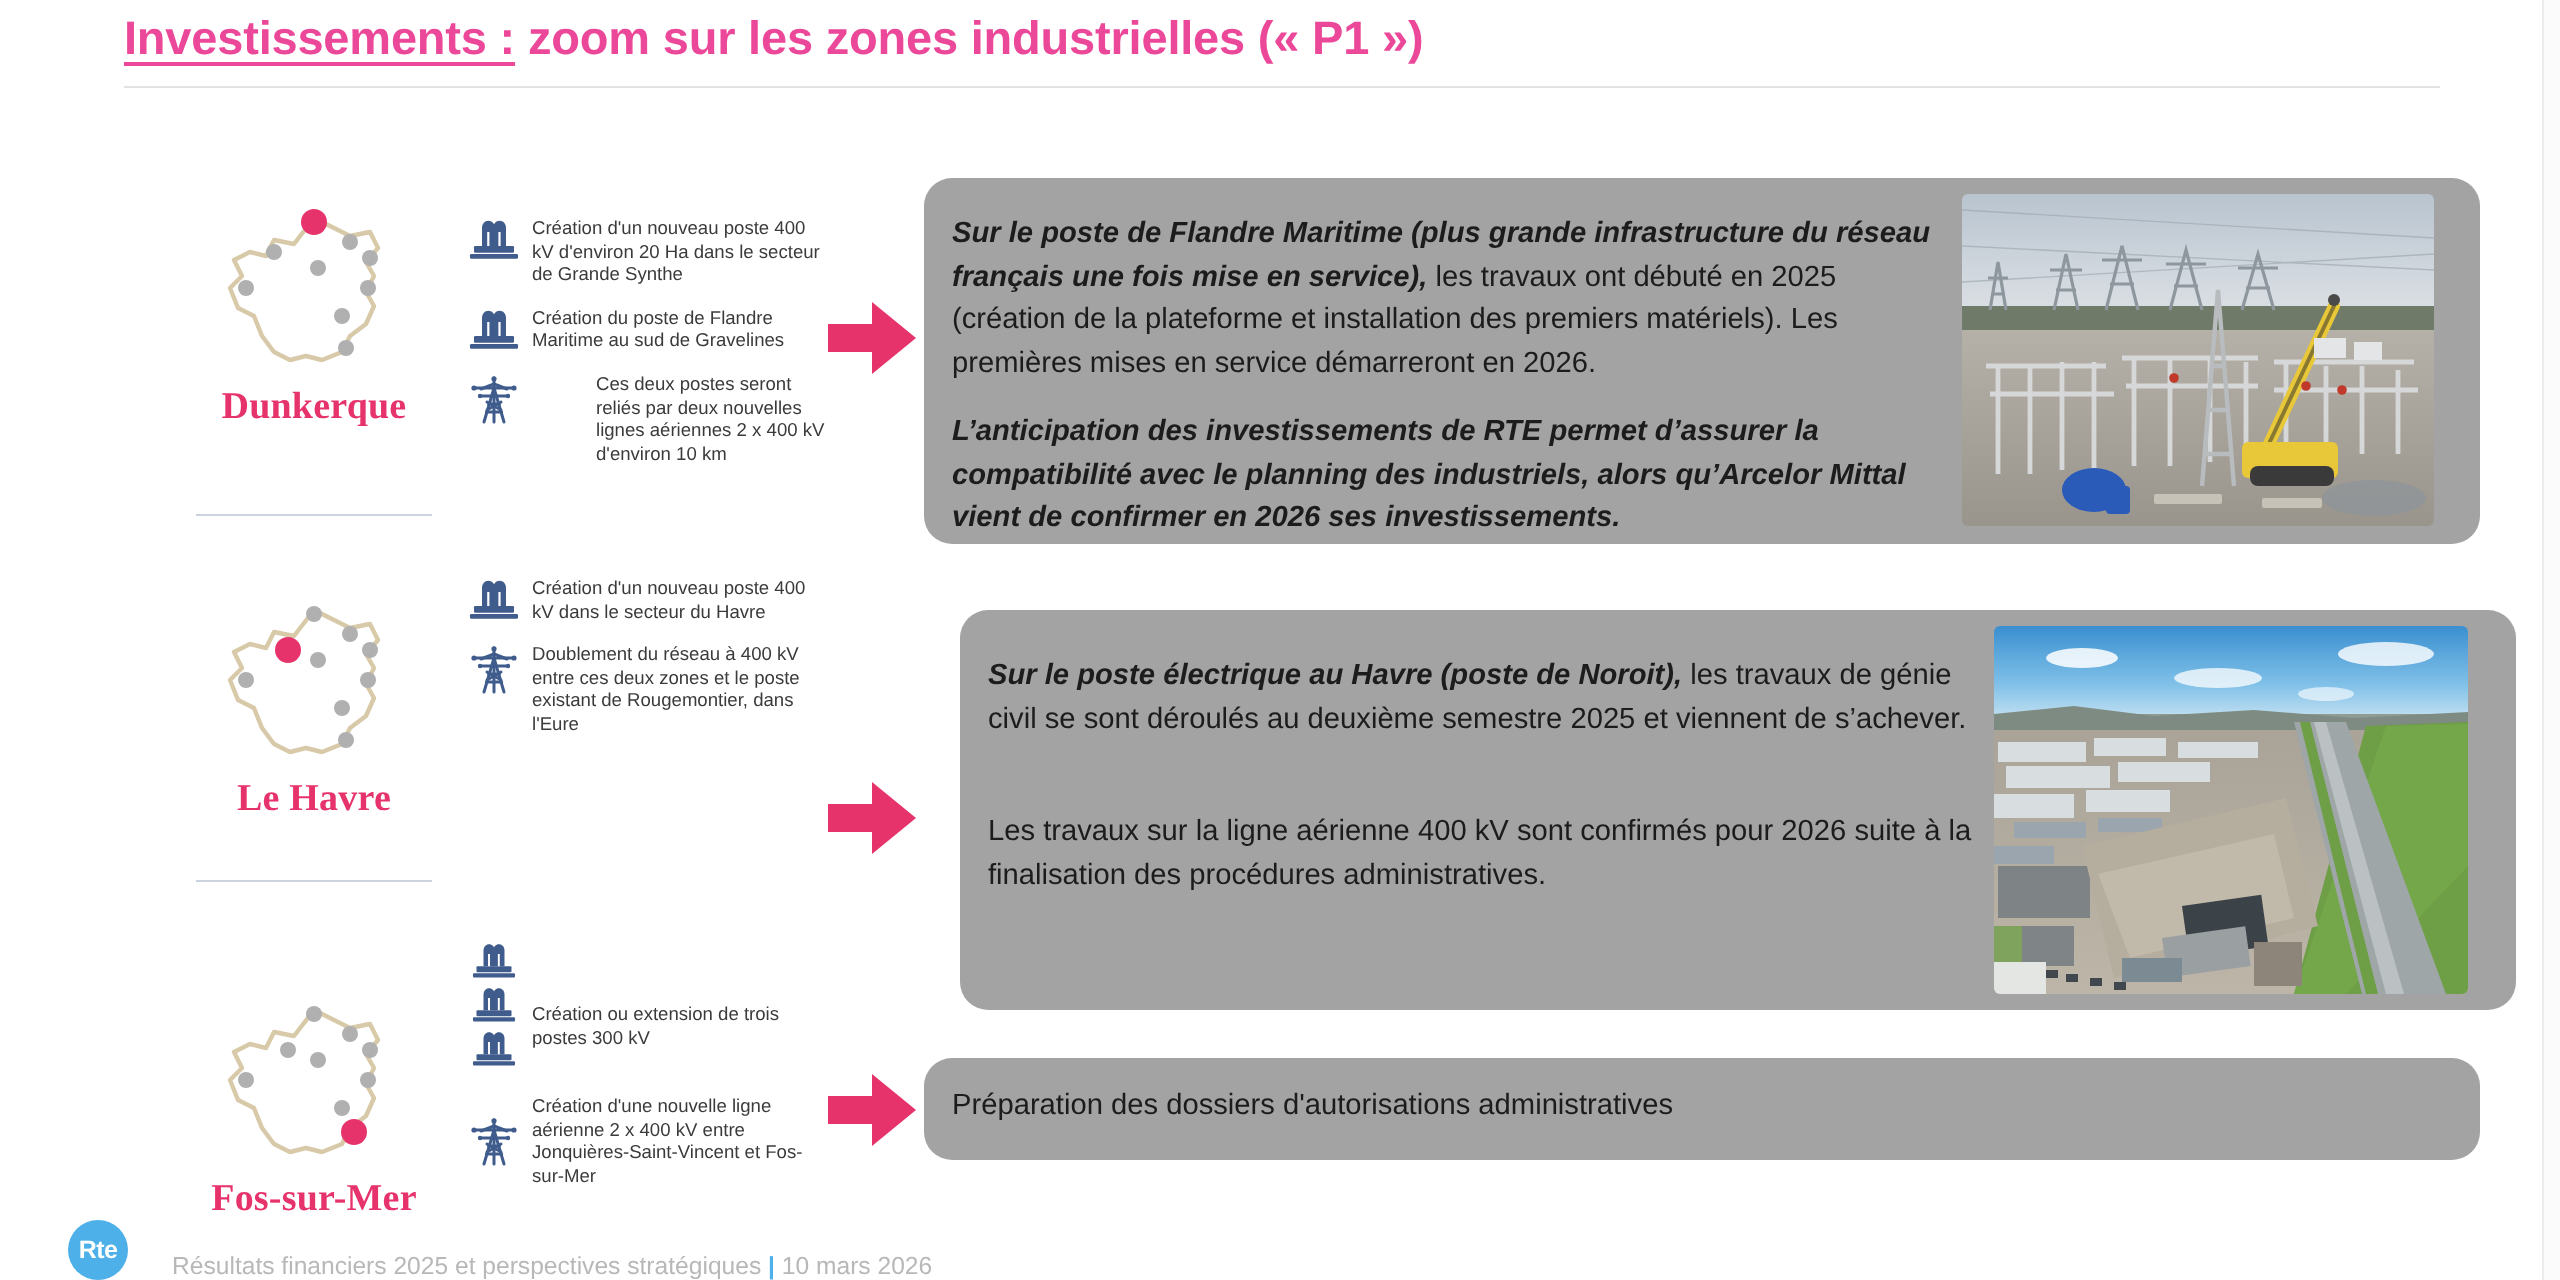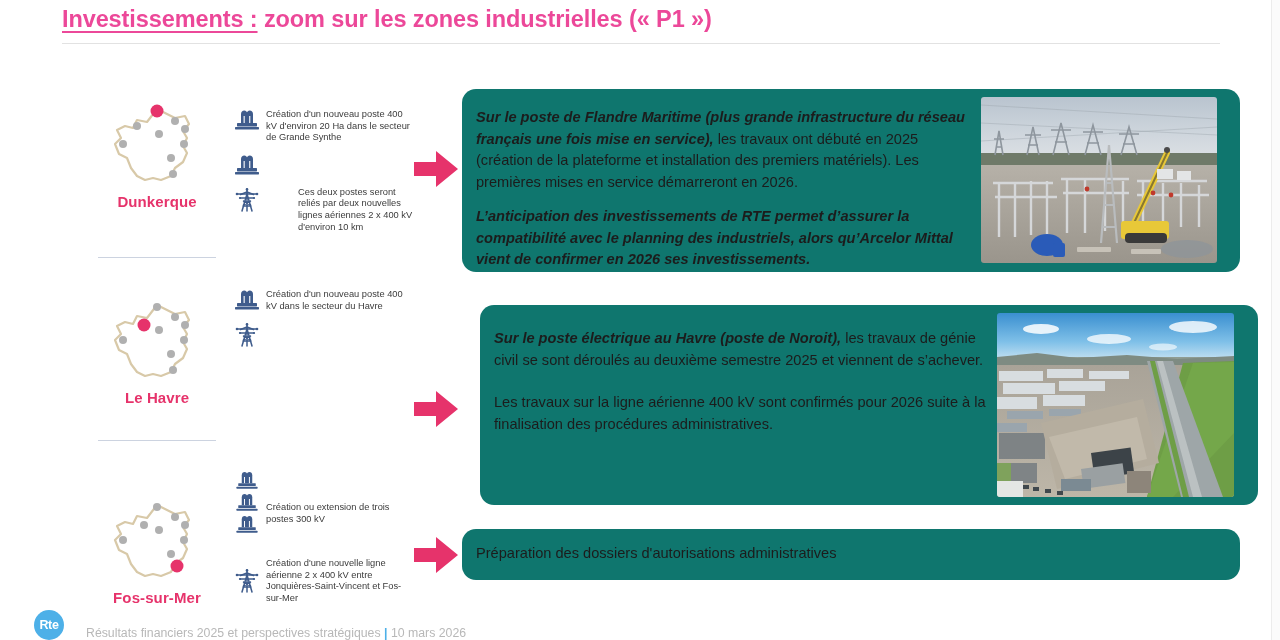--- a/index.html
+++ b/index.html
@@ -42,24 +42,25 @@
     height: 1px;
     background: #e2e2e2;
     width: 1158px;
   }
 
   
   .map-block { position: absolute; width: 150px; text-align: center; }
   .map-svg { display: block; margin: 0 auto; }
   .map-label {
     margin-top: 2px;
-    font-size: 15px;
+    font-size: 19px;
     font-weight: bold;
     color: #E6336B;
     letter-spacing: 0.1px;
+    font-family: Liberation Serif, serif;
   }
   .divider {
     position: absolute;
     height: 1px;
     background: #ccd3e0;
   }
 
   
   .bullets { position: absolute; width: 185px; }
   .bullet-row {
@@ -81,21 +82,21 @@
     padding-top: 1px;
   }
   .icon-stack { display: flex; flex-direction: column; align-items: center; gap: 1px; }
 
   
   .arrow { position: absolute; }
 
   
   .card {
     position: absolute;
-    background: #0f766e;
+    background: #a3a3a3;
     border-radius: 14px;
     box-sizing: border-box;
     overflow: hidden;
   }
   .card-body {
     position: absolute;
     left: 14px; top: 0;
     color: #1c1c1c;
   }
   .card p {
@@ -225,20 +226,21 @@
             <g fill="#3F5C8C">
               <path d="M7 6c0-2.2 1.5-3.6 3.2-3.6S13.4 3.8 13.4 6v9H7z"></path>
               <path d="M12.6 6c0-2.2 1.5-3.6 3.2-3.6S19 3.8 19 6v9h-6.4z"></path>
               <rect x="3" y="15" width="20" height="3.4" rx="0.6"></rect>
               <rect x="1" y="19" width="24" height="2.4" rx="0.6"></rect>
               <rect x="9.6" y="8" width="1.1" height="7" fill="#ffffff"></rect>
               <rect x="15.2" y="8" width="1.1" height="7" fill="#ffffff"></rect>
             </g>
           </svg>
       </div>
+      <div class="bullet-text">Création du poste de Flandre Maritime au sud de Gravelines</div>
     </div>
     <div class="bullet-row" style="margin-top:2px;gap:32px;">
       <div class="bullet-icon" style="align-items:center;">
         <svg width="28" height="28" viewBox="0 0 28 28">
             <g stroke="#3F5C8C" stroke-width="1.5" fill="none" stroke-linecap="round">
               <path d="M14 3v22"></path>
               <path d="M4 8h20"></path>
               <path d="M7 12h14"></path>
               <path d="M14 6 L7.5 8.5 M14 6 L20.5 8.5"></path>
               <path d="M9 25 L14 8 L19 25"></path>
@@ -288,20 +290,21 @@
             </g>
             <g fill="#3F5C8C">
               <circle cx="4" cy="8" r="1.3"></circle>
               <circle cx="24" cy="8" r="1.3"></circle>
               <circle cx="7" cy="12" r="1.1"></circle>
               <circle cx="21" cy="12" r="1.1"></circle>
               <circle cx="14" cy="3.4" r="1.3"></circle>
             </g>
           </svg>
       </div>
+      <div class="bullet-text">Doublement du réseau à 400 kV entre ces deux zones et le poste existant de Rougemontier, dans l'Eure</div>
     </div>
   </div>
 
   <div class="bullets" style="left:228px; top:470px;">
     <div class="bullet-row" style="align-items:center;">
       <div class="bullet-icon">
         <div class="icon-stack">
           <svg width="24" height="21" viewBox="0 0 26 24">
               <g fill="#3F5C8C">
                 <path d="M7 6c0-2.2 1.5-3.6 3.2-3.6S13.4 3.8 13.4 6v9H7z"></path>
@@ -329,21 +332,21 @@
                 <rect x="3" y="15" width="20" height="3.4" rx="0.6"></rect>
                 <rect x="1" y="19" width="24" height="2.4" rx="0.6"></rect>
                 <rect x="9.6" y="8" width="1.1" height="7" fill="#ffffff"></rect>
                 <rect x="15.2" y="8" width="1.1" height="7" fill="#ffffff"></rect>
               </g>
             </svg>
         </div>
       </div>
       <div class="bullet-text" style="padding-top:22px;">Création ou extension de trois postes 300 kV</div>
     </div>
-    <div class="bullet-row" style="margin-top:22px; align-items:center;">
+    <div class="bullet-row" style="margin-top:12px; align-items:center;">
       <div class="bullet-icon" style="align-items:center;">
         <svg width="28" height="28" viewBox="0 0 28 28">
             <g stroke="#3F5C8C" stroke-width="1.5" fill="none" stroke-linecap="round">
               <path d="M14 3v22"></path>
               <path d="M4 8h20"></path>
               <path d="M7 12h14"></path>
               <path d="M14 6 L7.5 8.5 M14 6 L20.5 8.5"></path>
               <path d="M9 25 L14 8 L19 25"></path>
               <path d="M10.2 20h7.6M11.3 16h5.4"></path>
               <path d="M10.5 19l7-4M17.5 19l-7-4"></path>
@@ -435,21 +438,21 @@
         <circle cx="190" cy="98" r="2.4" fill="#c0392b"></circle>
         <rect x="176" y="72" width="16" height="10" fill="#e3e5e6"></rect>
         <rect x="196" y="74" width="14" height="9" fill="#e3e5e6"></rect>
       </svg>
     </div>
   </div>
 
   <div class="card" style="left:480px; top:305px; width:778px; height:200px;">
     <div class="card-body" style="top:23px; width:505px;">
       <p><b>Sur le poste électrique au Havre (poste de Noroit),</b><span> les travaux de génie civil se sont déroulés au deuxième semestre 2025 et viennent de s’achever.</span></p>
-      <p style="margin-top:21px;">Les travaux sur la ligne aérienne 400 kV sont confirmés pour 2026 suite à la finalisation des procédures administratives.</p>
+      <p style="margin-top:35px;">Les travaux sur la ligne aérienne 400 kV sont confirmés pour 2026 suite à la finalisation des procédures administratives.</p>
     </div>
     <div class="photo" style="left:517px; top:8px; width:237px; height:184px;">
       <svg width="237" height="184" viewBox="0 0 237 184" preserveAspectRatio="none">
         <defs>
           <linearGradient id="sky2" x1="0" y1="0" x2="0" y2="1">
             <stop offset="0%" stop-color="#3a8fd0"></stop>
               <stop offset="60%" stop-color="#7fc0e8"></stop>
               <stop offset="100%" stop-color="#c9e3f2"></stop>
           </linearGradient>
           <linearGradient id="grd2" x1="0" y1="0" x2="0" y2="1">

